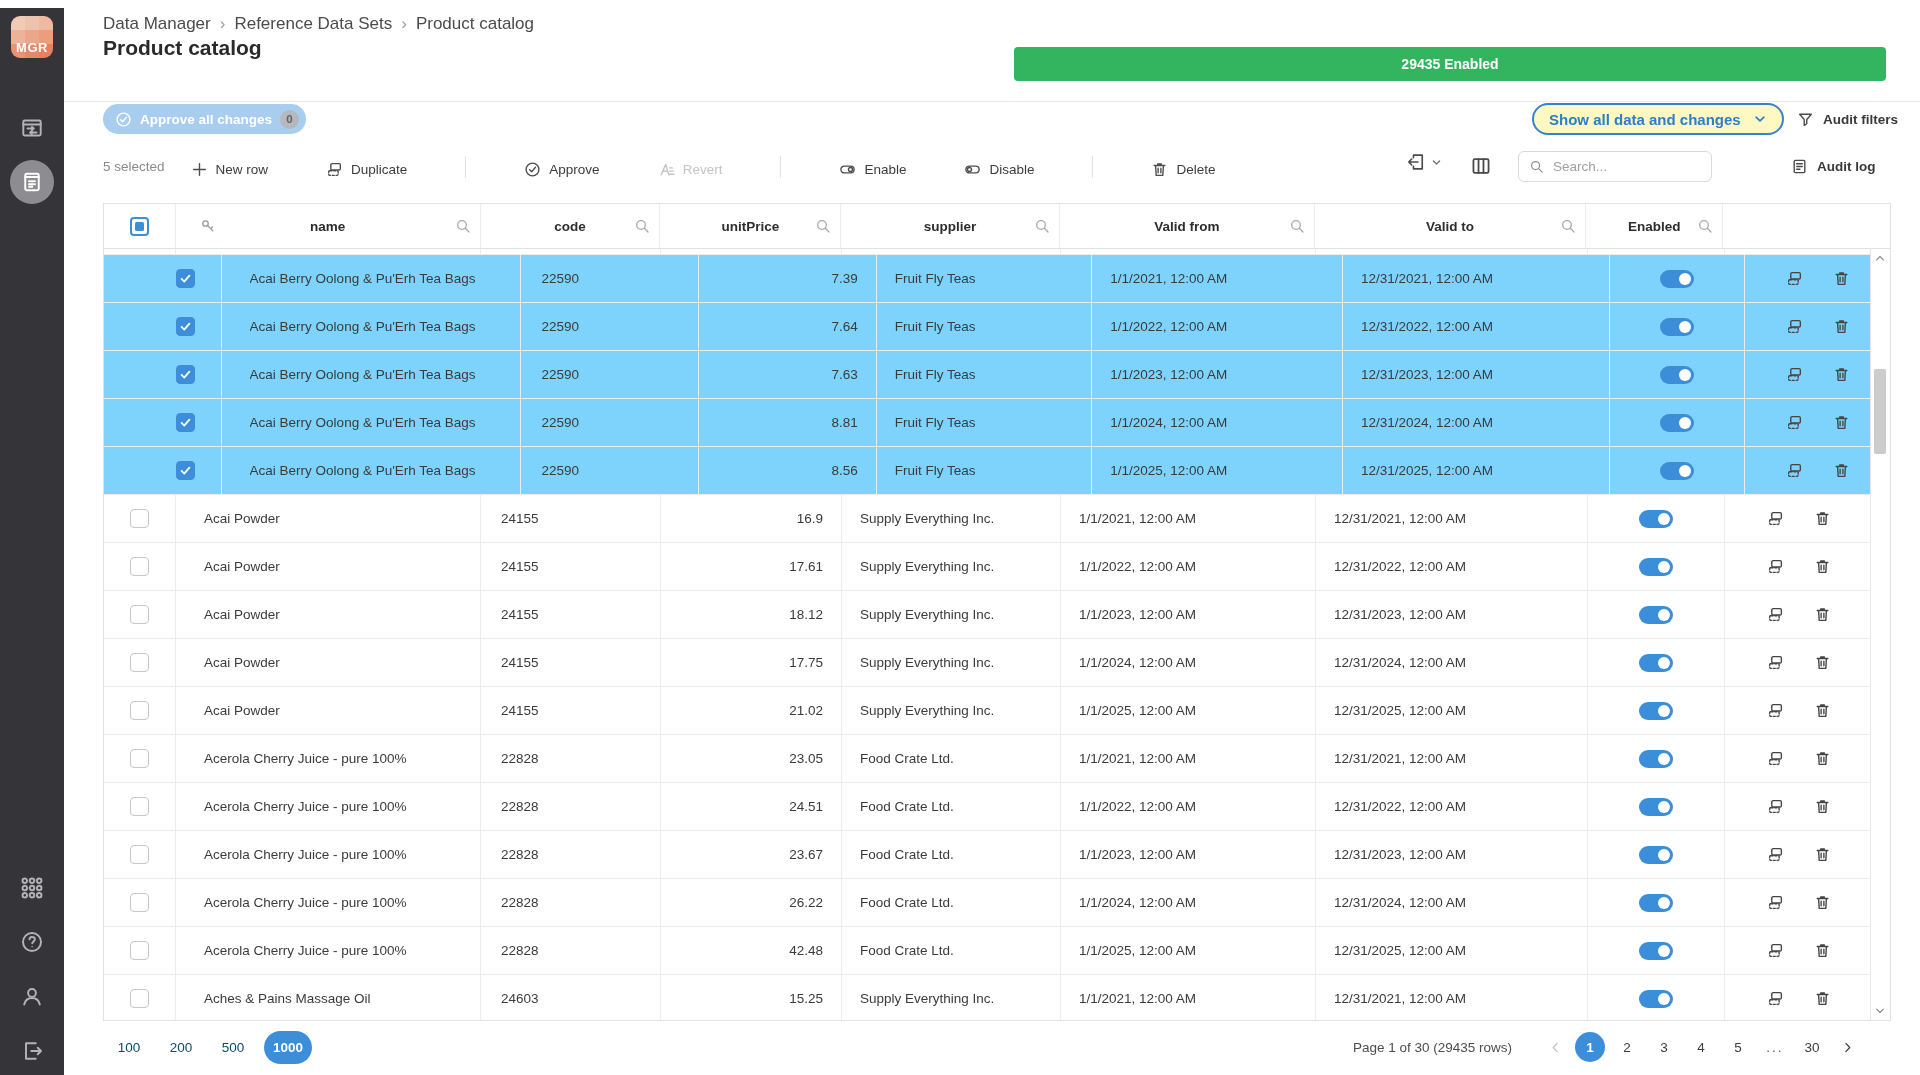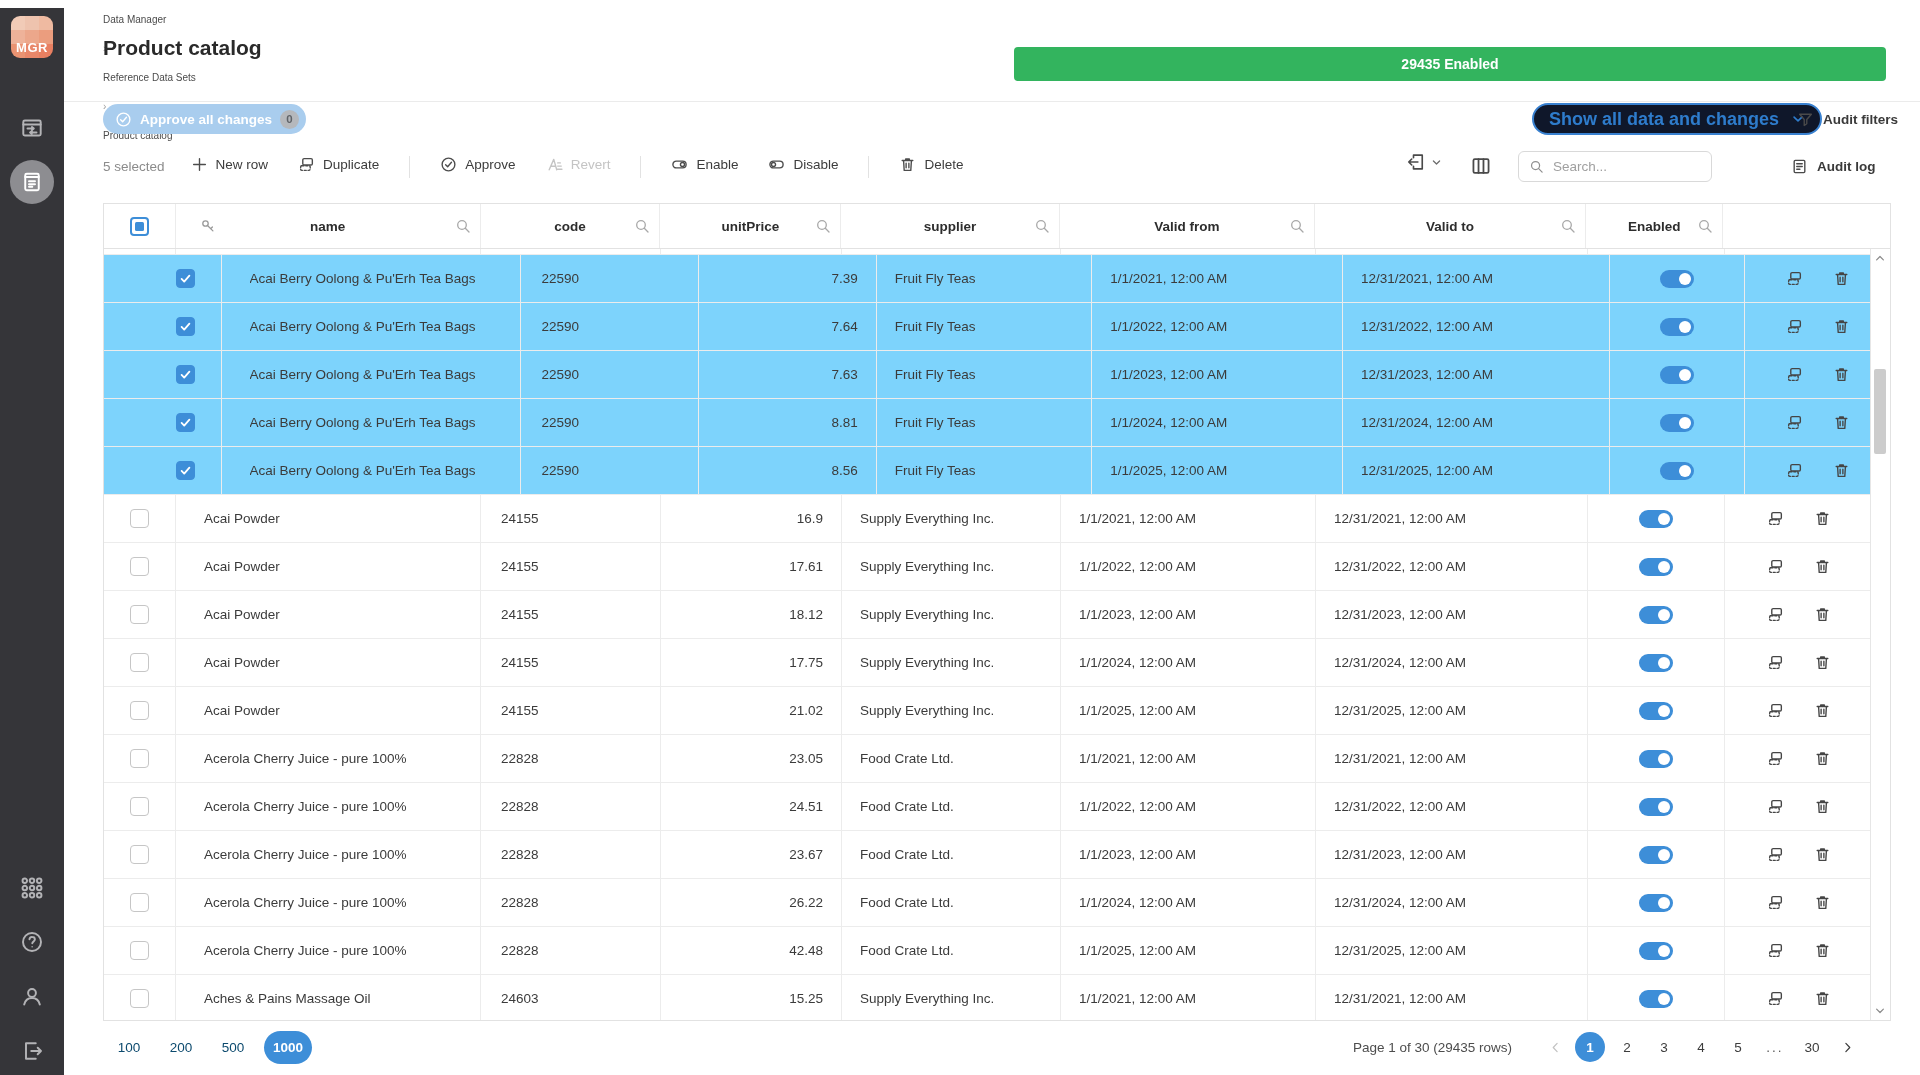--- a/index.html
+++ b/index.html
@@ -22,38 +22,38 @@
   .side-icon{position:absolute;left:50%;transform:translateX(-50%);width:24px;height:24px;
              color:#b3b3b6;background:none;border:none;padding:0;}
   .si-data{top:108px}.si-apps{top:868px}.si-help{top:922px}.si-user{top:977px}.si-out{top:1031px}
   .side-active{position:absolute;left:50%;transform:translateX(-50%);top:152px;width:44px;height:44px;
                border-radius:50%;background:#8d8d91;display:flex;align-items:center;justify-content:center;
                color:#fff;border:none;padding:0;}
   .side-active .ic{width:24px;height:24px;}
 
   
   .main{position:absolute;left:64px;top:0;width:1856px;height:1075px;background:#fff;}
-  .breadcrumb{position:absolute;left:39px;top:14px;display:flex;gap:18px;font-size:10px;color:#4b4b4b;flex-direction:column;}
+  .breadcrumb{position:absolute;left:39px;top:14px;display:flex;gap:9px;font-size:17px;color:#4b4b4b;}
   .bc-sep{color:#9d9d9d;}
   .page-title{position:absolute;left:39px;top:36px;font-size:21px;font-weight:700;color:#2a2a2a;}
   .status-bar{position:absolute;left:950px;top:47px;width:872px;height:34px;border-radius:4px;
               background:#33b45e;color:#fff;font-size:14px;font-weight:700;
               display:flex;align-items:center;justify-content:center;}
   .head-divider{position:absolute;left:0;top:101px;width:1856px;height:1px;background:#ebebeb;}
 
   
   .approve-all{position:absolute;left:39px;top:104px;height:30px;border:none;border-radius:15px;
                background:#a9cdee;color:#fff;font-weight:700;font-size:13.5px;
                display:flex;align-items:center;gap:8px;padding:0 7px 0 12px;font-family:inherit;}
   .approve-all .ic{width:17px;height:17px;color:#fff;}
   .badge{width:19px;height:19px;border-radius:50%;background:#b5b8bc;color:#5f6368;
          font-size:11.5px;font-weight:700;display:flex;align-items:center;justify-content:center;}
   .show-all{position:absolute;left:1468px;top:103px;height:32px;box-sizing:border-box;
-            border:2px solid #3981d0;border-radius:17px;background:#0f172a;color:#2e7ccc;font-weight:700;
-            font-size:18px;display:flex;align-items:center;gap:12px;padding:0 15px;font-family:inherit;}
+            border:2px solid #3981d0;border-radius:17px;background:#fef9c3;color:#2e7ccc;font-weight:700;
+            font-size:15px;display:flex;align-items:center;gap:12px;padding:0 15px;font-family:inherit;}
   .show-all .ic{width:14px;height:14px;}
   .audit-filters{position:absolute;left:1727px;top:103px;height:32px;display:flex;align-items:center;gap:9px;
                  background:none;border:none;font-weight:700;font-size:13.5px;color:#3a3a3a;font-family:inherit;}
   .audit-filters .ic{width:17px;height:17px;color:#4a4a4a;}
 
   
   .bulk-bar{position:absolute;left:39px;top:150px;height:33px;display:flex;align-items:center;}
   .sel-count{color:#8b8b8b;font-size:13.5px;margin-right:26px;}
   .tb-btn{display:flex;align-items:center;gap:8px;background:none;border:none;color:#3c3c3c;
           font-size:13.5px;margin-right:30px;font-family:inherit;padding:0;}
@@ -238,21 +238,21 @@
       <span class="ic">
           <svg viewBox="0 0 16 16">
             <path d="M2.5 3h11L9.2 8v4l-2.4 1.6V8L2.5 3z"></path>
           </svg>
         </span>
       <span>Audit filters</span>
     </button>
 
     <div class="bulk-bar">
       <span class="sel-count">5 selected</span>
-      <span style="display:flex;align-items:flex-start;">
+      <span style="display:flex;align-items:flex-end;gap:28px;">
           <button class="tb-btn">
             <span class="ic">
               <svg viewBox="0 0 16 16">
                 <path d="M8 2.5v11M2.5 8h11"></path>
               </svg>
             </span>
             <span>New row</span>
           </button>
           <button class="tb-btn">
             <span class="ic">

